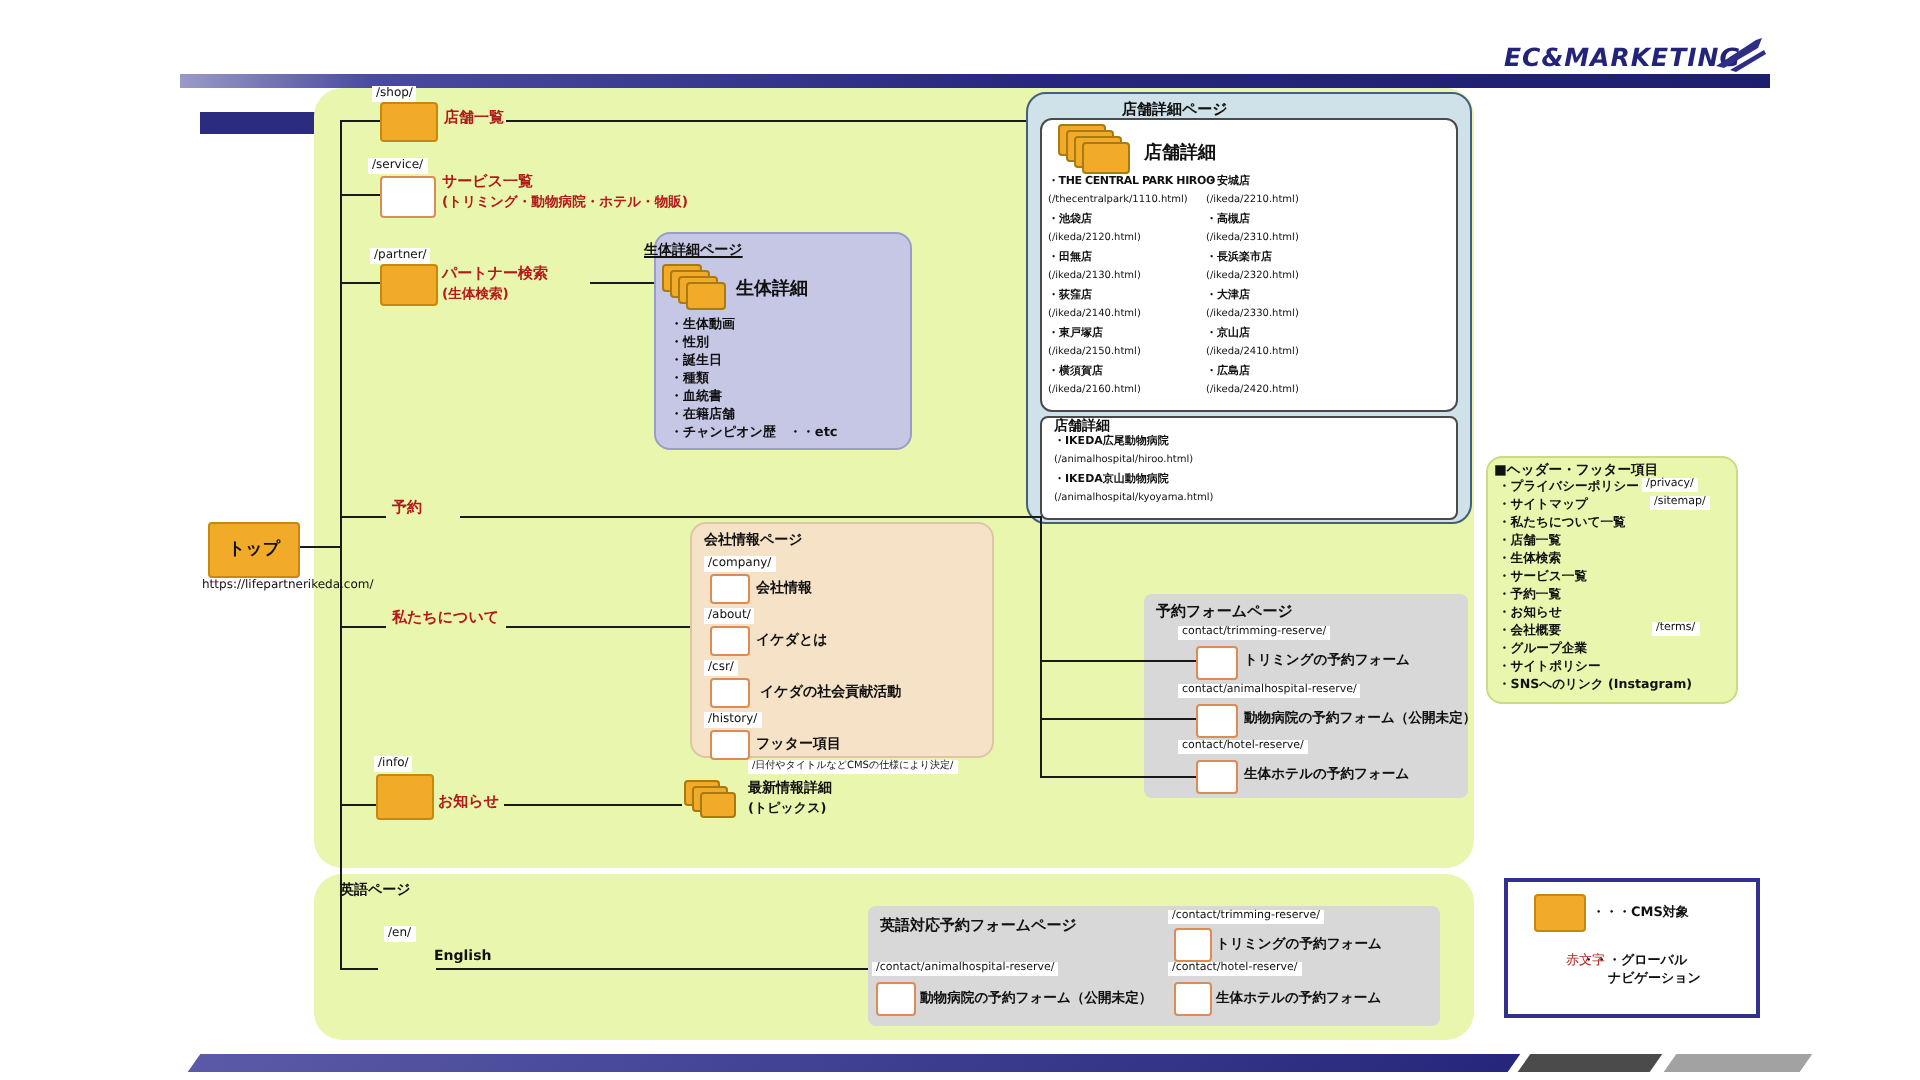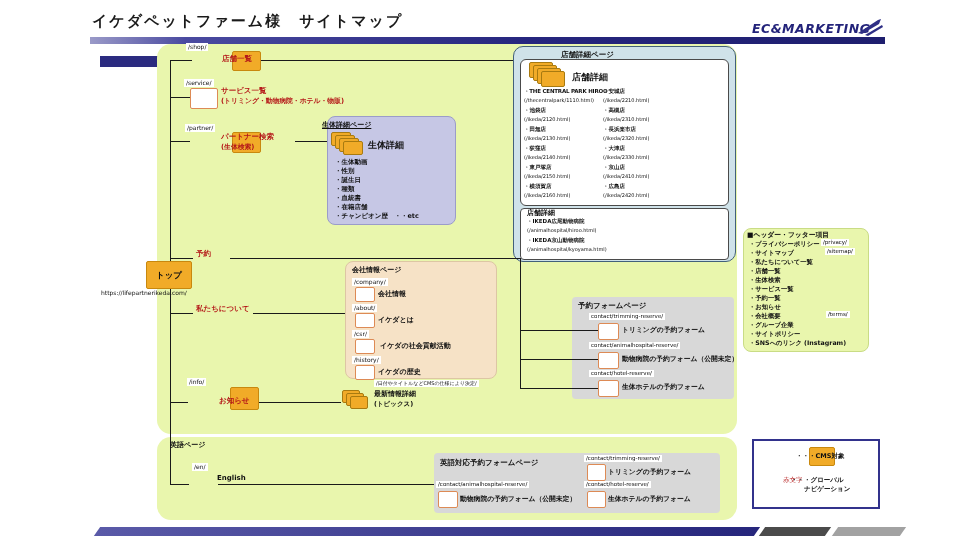--- a/index.html
+++ b/index.html
@@ -3,21 +3,21 @@
 <meta charset="utf-8">
 <style>
   html,body{margin:0;padding:0;background:#fff;}
   #stage{position:relative;width:960px;height:540px;background:#fff;overflow:hidden;
          font-family:"DejaVu Sans","Liberation Sans",sans-serif;color:#111;}
   .t{position:absolute;white-space:nowrap;line-height:1.25;color:#111;}
   .red{color:#b51a1a;}
   .chip{position:absolute;background:#fff;padding:0 2px;white-space:nowrap;line-height:1.35;color:#111;}
   .hl{position:absolute;height:1.2px;background:#1a1a1a;}
   .vl{position:absolute;width:1.2px;background:#1a1a1a;}
-  .onode{position:absolute;background:#f1ab28;border:1px solid #c8880e;border-radius:2px;margin-left:42px;}
+  .onode{position:absolute;background:#f1ab28;border:1px solid #c8880e;border-radius:2px;}
   .cb{position:absolute;background:#fff;border:1.4px solid #dd8a55;border-radius:2px;}
   .fs{position:absolute;}
   .fs i{position:absolute;background:#f1ab28;border:1px solid #a87a10;border-radius:2px;}
   .fs-lg i{width:22px;height:14px;}
   .fs-md i{width:18px;height:12px;}
   .fs-sm i{width:16px;height:11px;}
   .fs i:nth-child(1){left:0;top:0;}
   .fs i:nth-child(2){left:4px;top:3px;}
   .fs i:nth-child(3){left:8px;top:6px;}
   .fs i:nth-child(4){left:12px;top:9px;}
@@ -29,21 +29,20 @@
   .graybox{position:absolute;background:#d8d8d8;border-radius:4px;}
   .hfbox{position:absolute;background:#e9f6ad;border:1px solid #c9dc85;border-radius:8px;}
   .legendbox{position:absolute;background:#fff;border:2px solid #32328c;}
   .bar{position:absolute;}
 </style>
 </head>
 <body>
 
 <div id="stage">
 
-  <div class="t" style="left:92px;top:12px;font-size:15px;font-weight:600;letter-spacing:2px;color:#1a1a1a;">イケダペットファーム様　サイトマップ</div>
   <div class="t" style="left:752px;top:21px;font-size:12.5px;font-weight:800;font-style:italic;color:#23237a;letter-spacing:.5px;">EC&amp;MARKETING</div>
   <svg style="position:absolute;left:856px;top:18px;" width="28" height="20" viewBox="0 0 28 20">
     <path d="M2 15 L22 2 L25 1 L23 6 L6 16 Z" fill="#2e2e85"></path>
     <path d="M9 17 L26 7 L27 9 L12 18 Z" fill="#2e2e85"></path>
   </svg>
   <div class="bar" style="left:90px;top:37px;width:795px;height:7px;background:linear-gradient(90deg,#9a9ac8 0%,#4a4aa0 12%,#26267e 55%,#1e1e6e 100%);"></div>
   <div class="bar" style="left:100px;top:56px;width:58px;height:11px;background:#2b2b80;"></div>
 
   <div class="areabox" style="left:157px;top:44px;width:580px;height:390px;"></div>
   <div class="areabox" style="left:157px;top:437px;width:580px;height:83px;"></div>
@@ -178,21 +177,21 @@
   <div class="cb" style="left:355px;top:287px;width:18px;height:13px;"></div>
   <div class="t" style="left:378px;top:290px;font-size:7px;font-weight:600;">会社情報</div>
   <div class="chip" style="left:352px;top:304px;font-size:6px;">/about/</div>
   <div class="cb" style="left:355px;top:313px;width:18px;height:13px;"></div>
   <div class="t" style="left:378px;top:316px;font-size:7px;font-weight:600;">イケダとは</div>
   <div class="chip" style="left:352px;top:330px;font-size:6px;">/csr/</div>
   <div class="cb" style="left:355px;top:339px;width:18px;height:13px;"></div>
   <div class="t" style="left:380px;top:342px;font-size:7px;font-weight:600;">イケダの社会貢献活動</div>
   <div class="chip" style="left:352px;top:356px;font-size:6px;">/history/</div>
   <div class="cb" style="left:355px;top:365px;width:18px;height:13px;"></div>
-  <div class="t" style="left:378px;top:368px;font-size:7px;font-weight:600;">イケダの歴史</div>
+  <div class="t" style="left:378px;top:368px;font-size:7px;font-weight:600;">フッター項目</div>
 
   <div class="chip" style="left:589px;top:313px;font-size:5.5px;">contact/trimming-reserve/</div>
   <div class="cb" style="left:598px;top:323px;width:19px;height:15px;"></div>
   <div class="t" style="left:622px;top:326px;font-size:6.8px;font-weight:700;">トリミングの予約フォーム</div>
   <div class="chip" style="left:589px;top:342px;font-size:5.5px;">contact/animalhospital-reserve/</div>
   <div class="cb" style="left:598px;top:352px;width:19px;height:15px;"></div>
   <div class="t" style="left:622px;top:355px;font-size:6.8px;font-weight:700;">動物病院の予約フォーム（公開未定）</div>
   <div class="chip" style="left:589px;top:370px;font-size:5.5px;">contact/hotel-reserve/</div>
   <div class="cb" style="left:598px;top:380px;width:19px;height:15px;"></div>
   <div class="t" style="left:622px;top:383px;font-size:6.8px;font-weight:700;">生体ホテルの予約フォーム</div>

